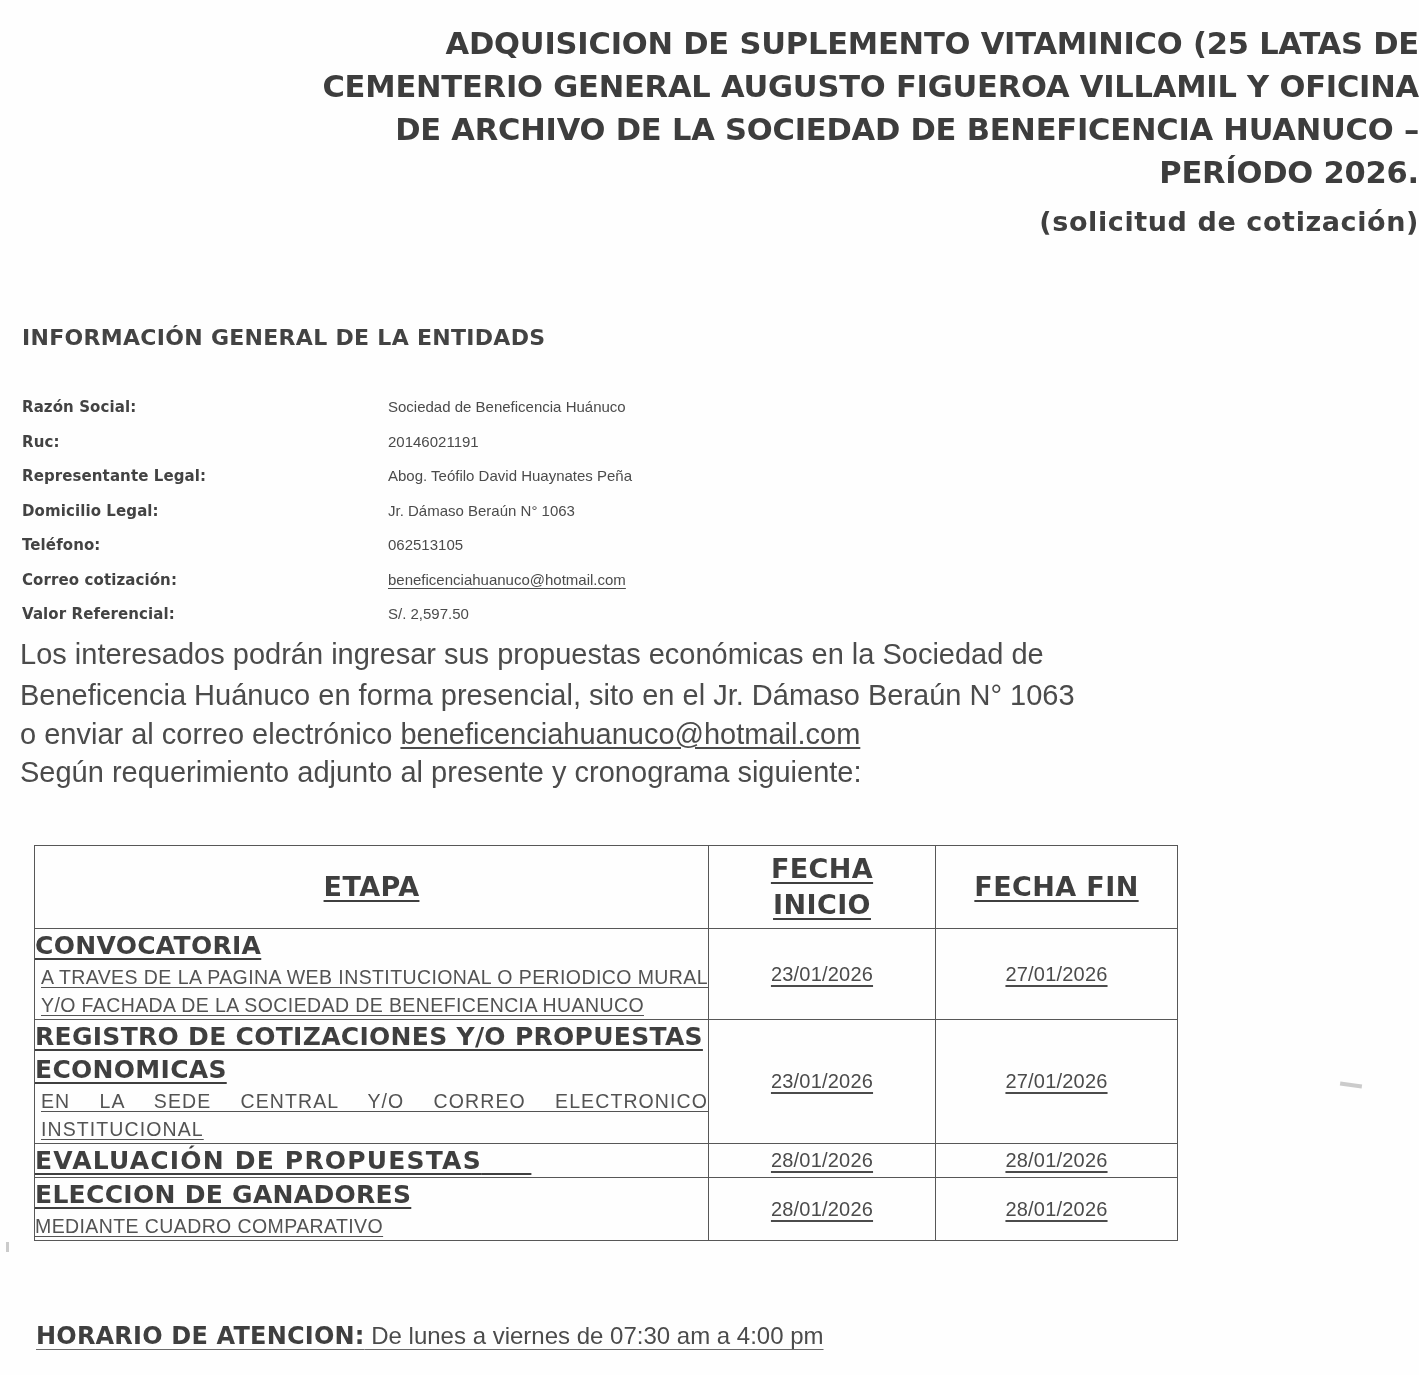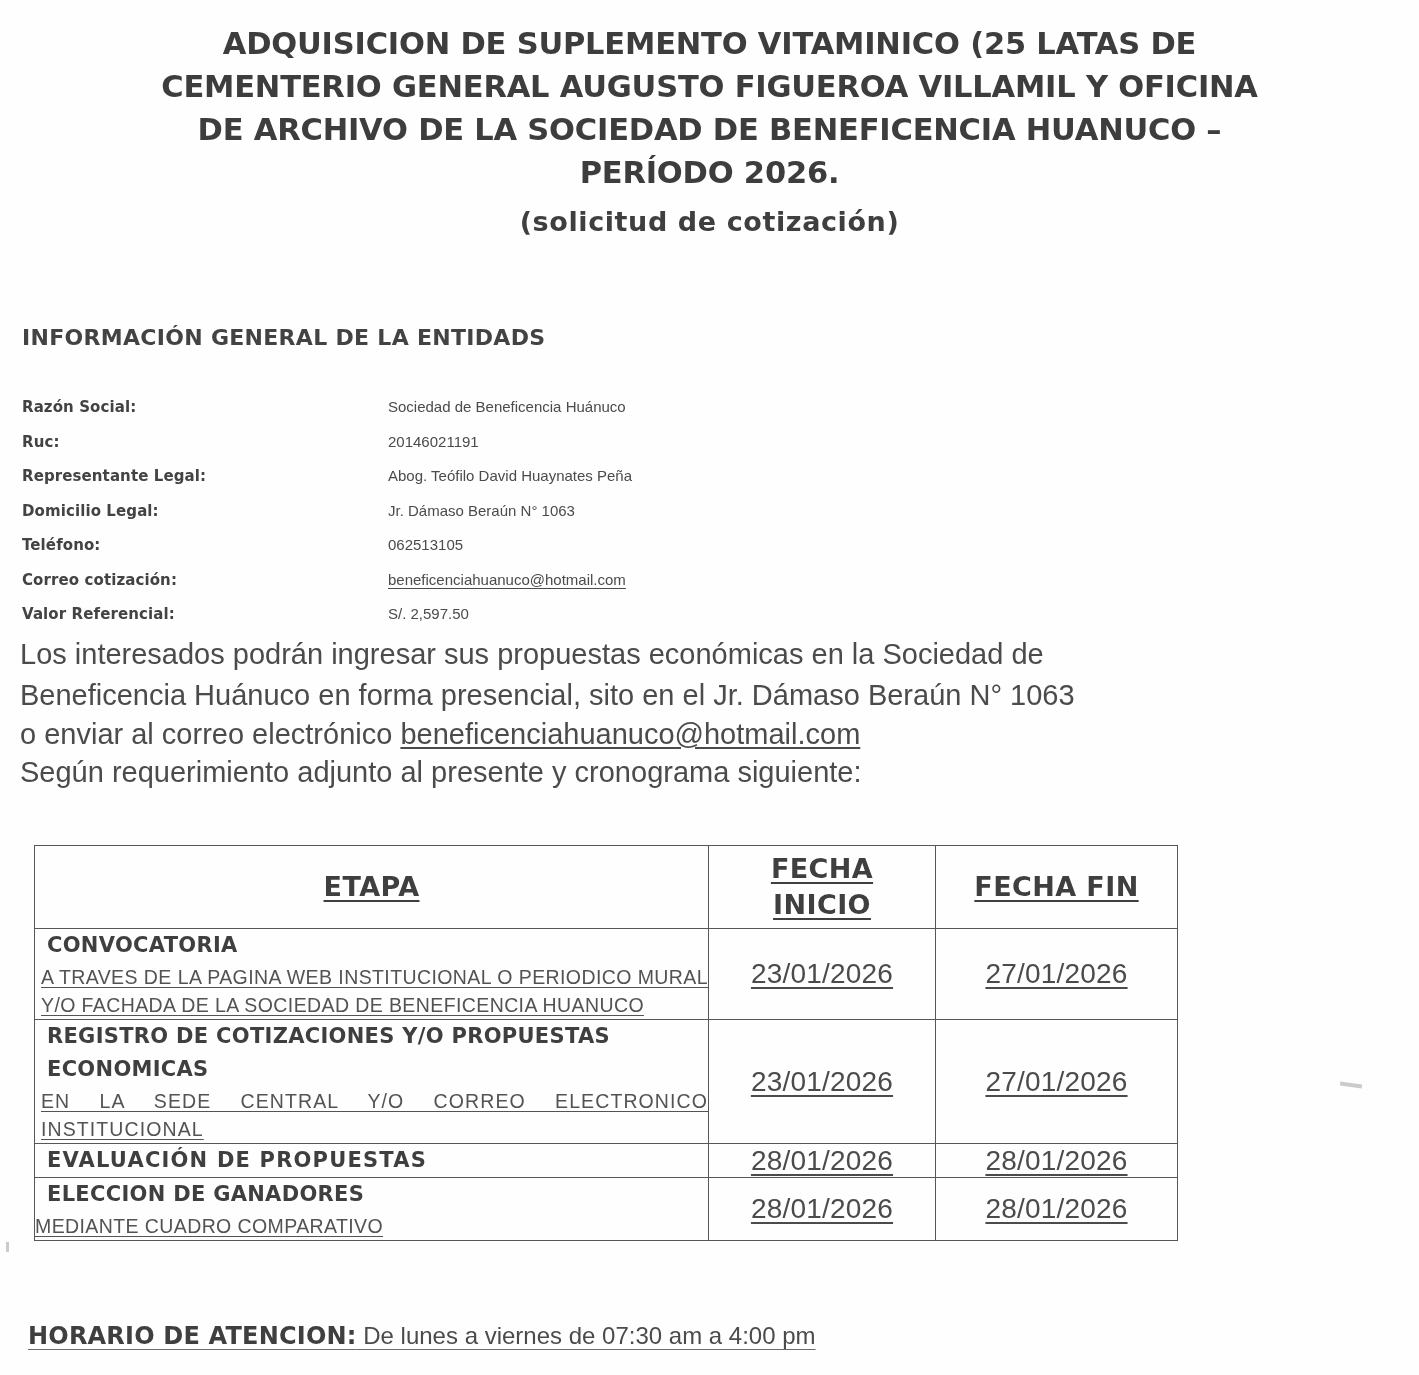--- a/index.html
+++ b/index.html
@@ -21,21 +21,21 @@
     inset: 0;
     background: #fefefe;
   }
 
   
   .title-block {
     position: absolute;
     left: 0;
     right: 0;
     top: 22px;
-    text-align: center;
+    text-align: right;
   }
   .title-line {
     font-family: "DejaVu Sans", sans-serif;
     font-weight: bold;
     font-size: 30.5px;
     letter-spacing: -0.2px;
     line-height: 43px;
     color: #3d3d3d;
     white-space: nowrap;
   }
@@ -152,27 +152,27 @@
     text-underline-offset: 4px;
     letter-spacing: 0.4px;
     line-height: 36px;
     display: inline-block;
   }
 
   .etapa-cell { padding: 6px 8px 8px 10px; }
   .etapa-title {
     font-family: "DejaVu Sans", sans-serif;
     font-weight: bold;
-    font-size: 21px;
+    font-size: 25px;
     color: #3f3f3f;
+    text-decoration: underline;
     text-underline-offset: 4px;
     letter-spacing: 0.3px;
     line-height: 33px;
     display: block;
-    margin-left: 12px;
   }
   .etapa-title.spaced { letter-spacing: 1.2px; }
   .etapa-title.pad-right::after {
     content: "\00a0\00a0\00a0\00a0\00a0";
   }
   .etapa-sub {
     font-family: "Liberation Sans", sans-serif;
     font-size: 19.5px;
     color: #535353;
     text-decoration: underline;
@@ -185,33 +185,33 @@
   .etapa-sub.justify {
     text-align: justify;
     text-align-last: left;
     margin-left: 6px;
   }
   .etapa-sub.wide { letter-spacing: 1.1px; }
 
   .date-cell {
     text-align: center;
     font-family: "Liberation Sans", sans-serif;
-    font-size: 28px;
+    font-size: 20px;
     color: #4b4b4b;
     letter-spacing: 0.2px;
   }
   .date-cell span {
     text-decoration: underline;
     text-underline-offset: 4px;
   }
 
   
   #footer {
     position: absolute;
-    left: 28px;
+    left: 36px;
     top: 1322px;
     white-space: nowrap;
     text-decoration: underline;
     text-underline-offset: 5px;
     text-decoration-color: #6a6a6a;
   }
   .footer-label {
     font-family: "DejaVu Sans", sans-serif;
     font-weight: bold;
     font-size: 24px;

